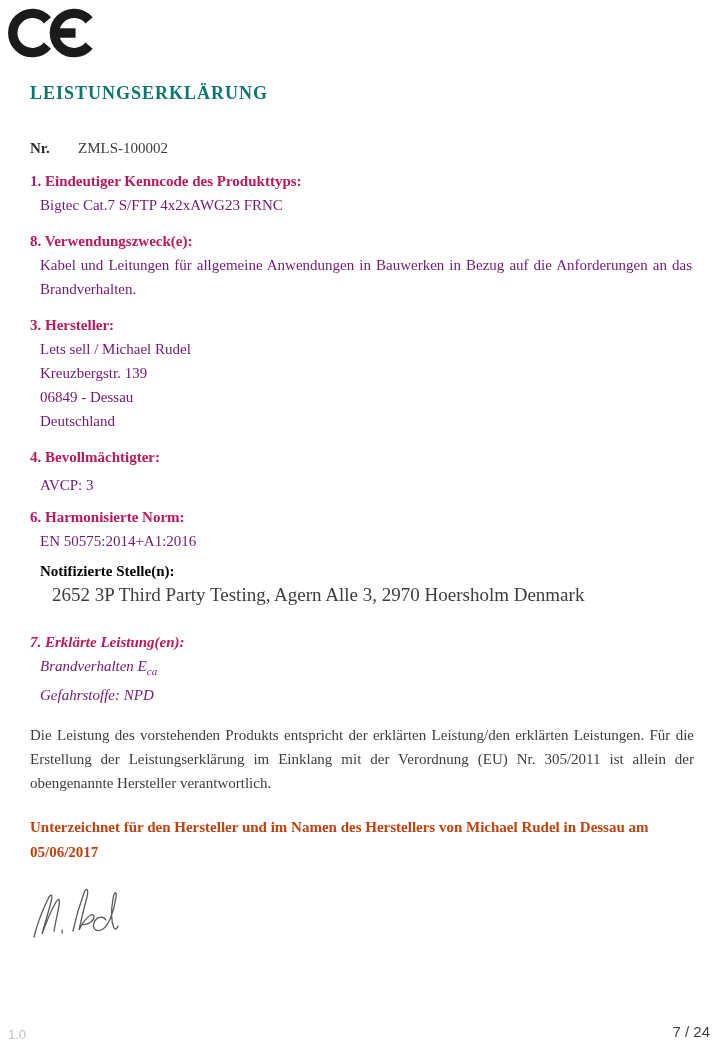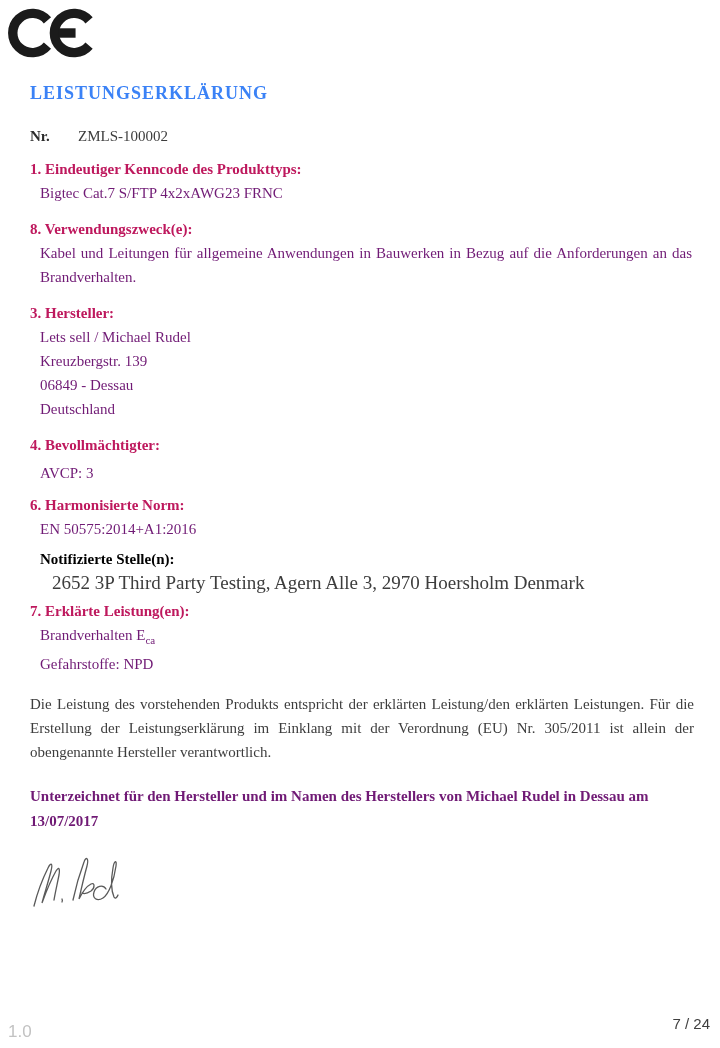--- a/index.html
+++ b/index.html
@@ -17,37 +17,37 @@
     display: block;
   }
   .page {
     padding: 0 26px 0 30px;
   }
   .doc-title {
     margin-top: 24px;
     font-size: 18px;
     font-weight: bold;
     letter-spacing: 1px;
-    color: #3b82f6;
+    color: #0f766e;
   }
   .nr-row {
-    margin-top: 24px;
+    margin-top: 36px;
     font-size: 15px;
   }
   .nr-label {
     font-weight: bold;
     color: #2c2c2c;
     display: inline-block;
     width: 48px;
   }
   .sections { margin-top: 0; }
   .section { margin-top: 12px; }
   .section.sec-5 { margin-top: 4px; }
   .section.sec-6 { margin-top: 8px; }
-  .section.sec-7 { margin-top: 4px; }
+  .section.sec-7 { margin-top: 23px; font-style: italic; }
   .sec-heading {
     font-weight: bold;
     font-size: 15px;
     line-height: 24px;
     color: #be185d;
   }
   .sec-body, .sec-line {
     font-size: 15px;
     line-height: 24px;
     padding-left: 10px;
@@ -77,39 +77,39 @@
     font-size: 15px;
     line-height: 24px;
     text-align: justify;
     color: #3d3d3d;
   }
   .signing {
     margin-top: 20px;
     font-weight: bold;
     font-size: 15px;
     line-height: 25px;
-    color: #701a75;
+    color: #c2410c;
     max-width: 672px;
   }
   .signature {
     margin: 8px 0 0 -4px;
     display: block;
   }
   .footer-version {
     position: absolute;
     left: 8px;
     bottom: 6px;
     font-family: "Liberation Sans", sans-serif;
-    font-size: 17px;
+    font-size: 13px;
     color: #c2c2c2;
   }
   .footer-page {
     position: absolute;
     right: 10px;
-    bottom: 16px;
+    bottom: 8px;
     font-family: "Liberation Sans", sans-serif;
     font-size: 15px;
     color: #3f3f3f;
   }
 </style>
 </head>
 <body>
 
 <svg class="ce-logo" width="88" height="52" viewBox="0 0 112 64" aria-hidden="true">
   <g fill="none" stroke="#1b1b1b" stroke-width="12">
@@ -165,21 +165,21 @@
     <div class="section sec-7">
       <div class="sec-heading">7. Erklärte Leistung(en):</div>
       <div class="sec-line"><span>Brandverhalten E</span><span class="fire-sub">ca</span></div>
       <div class="sec-line">Gefahrstoffe: NPD</div>
     </div>
 
   </div>
 
   <div class="declaration">Die Leistung des vorstehenden Produkts entspricht der erklärten Leistung/den erklärten Leistungen. Für die Erstellung der Leistungserklärung im Einklang mit der Verordnung (EU) Nr. 305/2011 ist allein der obengenannte Hersteller verantwortlich.</div>
 
-  <div class="signing"><span>Unterzeichnet für den Hersteller und im Namen des Herstellers von Michael Rudel in Dessau am</span><br><span>13/07/2017</span></div>
+  <div class="signing"><span>Unterzeichnet für den Hersteller und im Namen des Herstellers von Michael Rudel in Dessau am</span><br><span>05/06/2017</span></div>
 
   <svg class="signature" width="110" height="70" viewBox="0 0 110 70" aria-hidden="true">
     <g fill="none" stroke="#5a5a5a" stroke-width="1.3" stroke-linecap="round">
       <path d="M8,64 C10,56 16,38 22,26 C25,20 27,21 25,29 C22,41 18,53 16,61 C20,50 26,36 30,29 C33,24 34,27 33,33 C31,43 29,52 28,58"></path>
       <path d="M36,57 c0.5,1 0.5,2 0,3"></path>
       <path d="M47,58 C50,44 55,28 58,20 C60,14 63,16 61,24 C58,35 55,48 53,57 C56,51 61,44 65,42 C69,40 69,46 65,49 C62,51 58,52 56,51"></path>
       <path d="M80,47 C77,42 70,44 68,50 C66,56 71,60 77,56 C83,52 88,38 90,24 C91,17 88,19 87,26 C85,37 85,48 88,55 C89,57 91,56 92,53"></path>
     </g>
   </svg>
 

